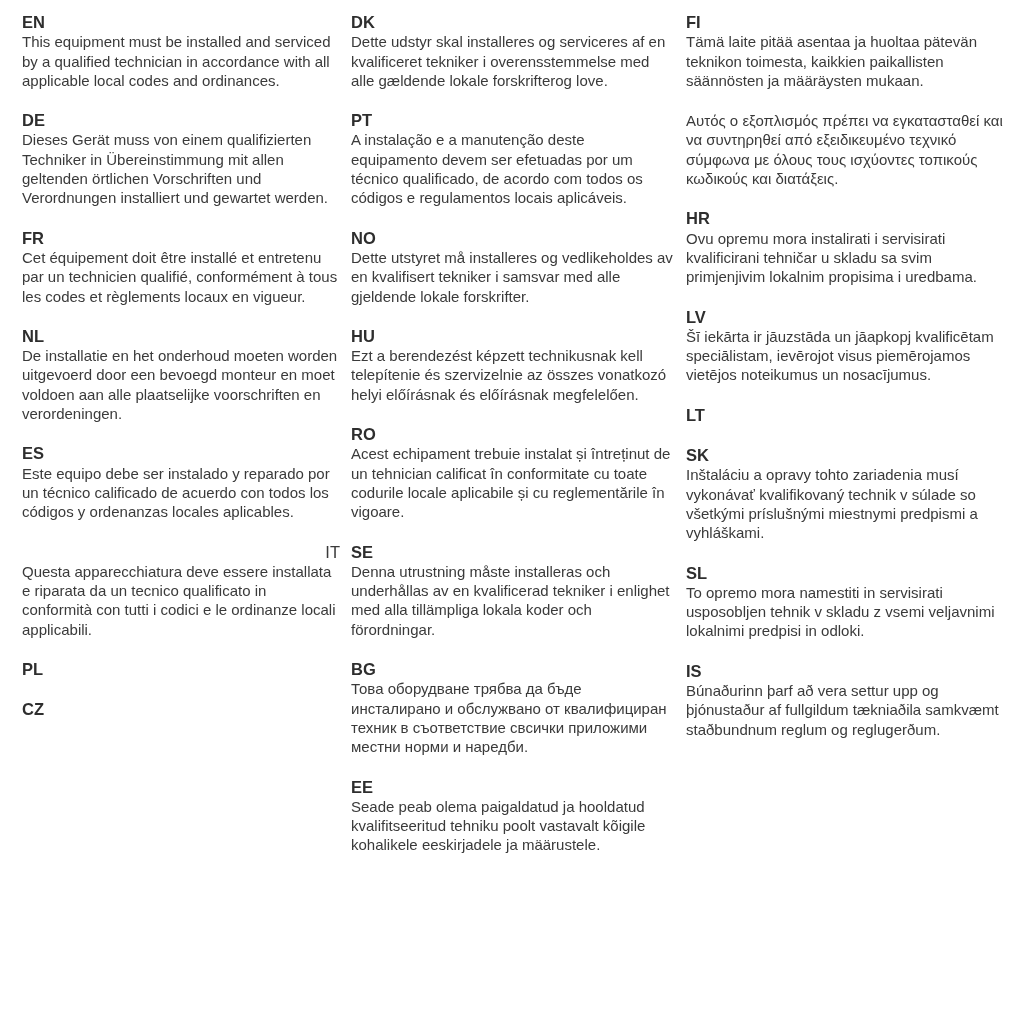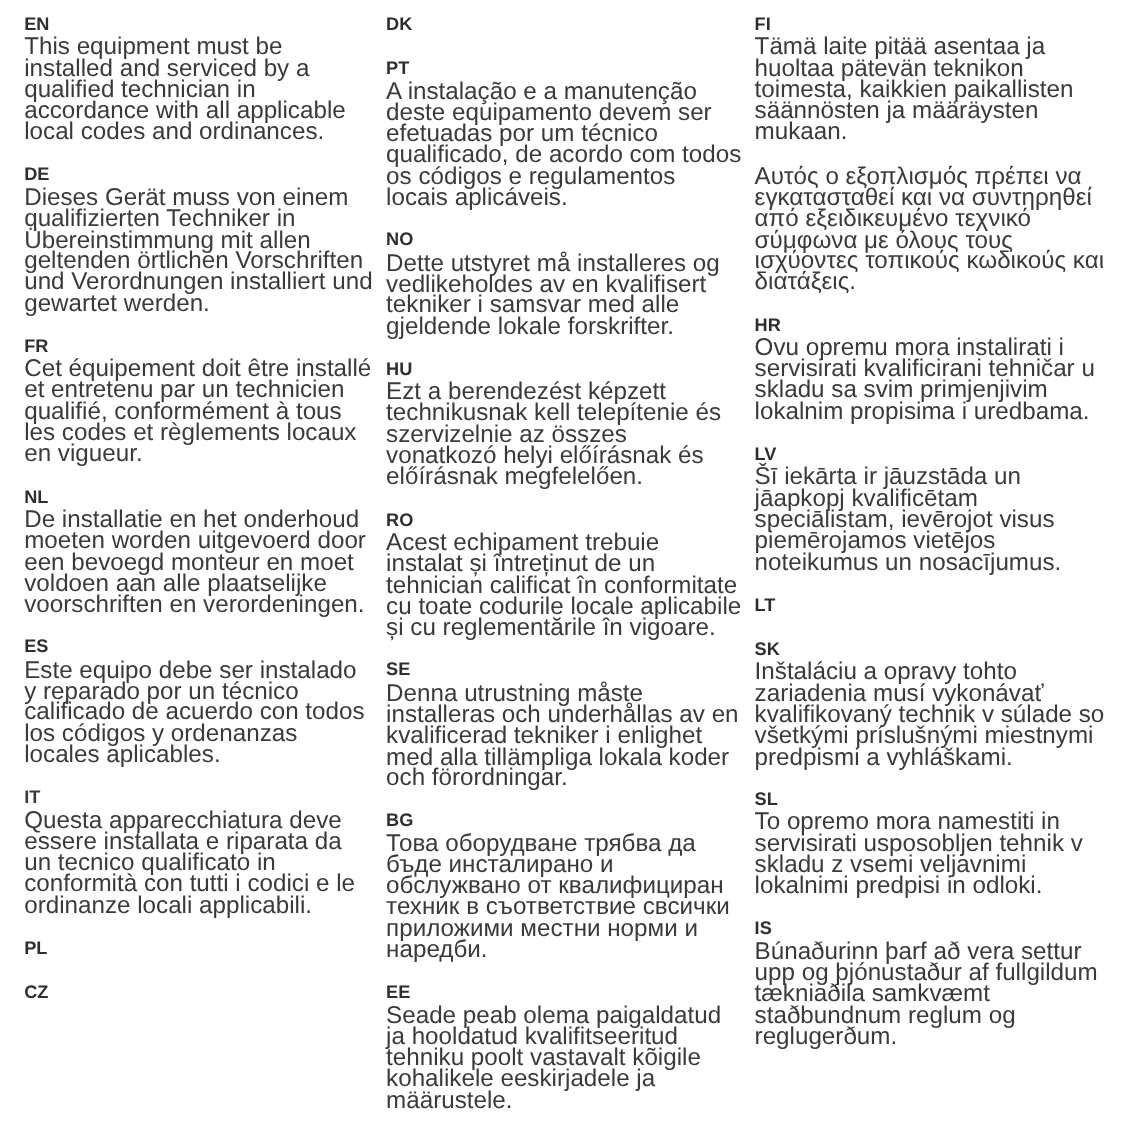--- a/index.html
+++ b/index.html
@@ -30,25 +30,26 @@
     margin: 0 0 21px 0;
   }
   .code {
     font-size: 16.5px;
     line-height: 19.3px;
     font-weight: 700;
     color: #2e2e2e;
     margin: 0;
   }
   .code.thin {
-    font-weight: 700;
+    font-weight: 400;
     color: #3a3a3a;
+    text-align: right;
   }
   .text {
-    font-size: 22px;
+    font-size: 15px;
     line-height: 19.3px;
     margin: 0;
     color: #3a3a3a;
   }
 </style>
 </head>
 <body>
 
 <div class="page">
 
@@ -81,20 +82,21 @@
       <h2 class="code">PL</h2>
     </div>
     <div class="section">
       <h2 class="code">CZ</h2>
     </div>
   </div>
 
   <div class="column">
     <div class="section">
       <h2 class="code">DK</h2>
+      <p class="text">Dette udstyr skal installeres og serviceres af en kvalificeret tekniker i overensstemmelse med alle gældende lokale forskrifterog love.</p>
     </div>
     <div class="section">
       <h2 class="code">PT</h2>
       <p class="text">A instalação e a manutenção deste equipamento devem ser efetuadas por um técnico qualificado, de acordo com todos os códigos e regulamentos locais aplicáveis.</p>
     </div>
     <div class="section">
       <h2 class="code">NO</h2>
       <p class="text">Dette utstyret må installeres og vedlikeholdes av en kvalifisert tekniker i samsvar med alle gjeldende lokale forskrifter.</p>
     </div>
     <div class="section">

